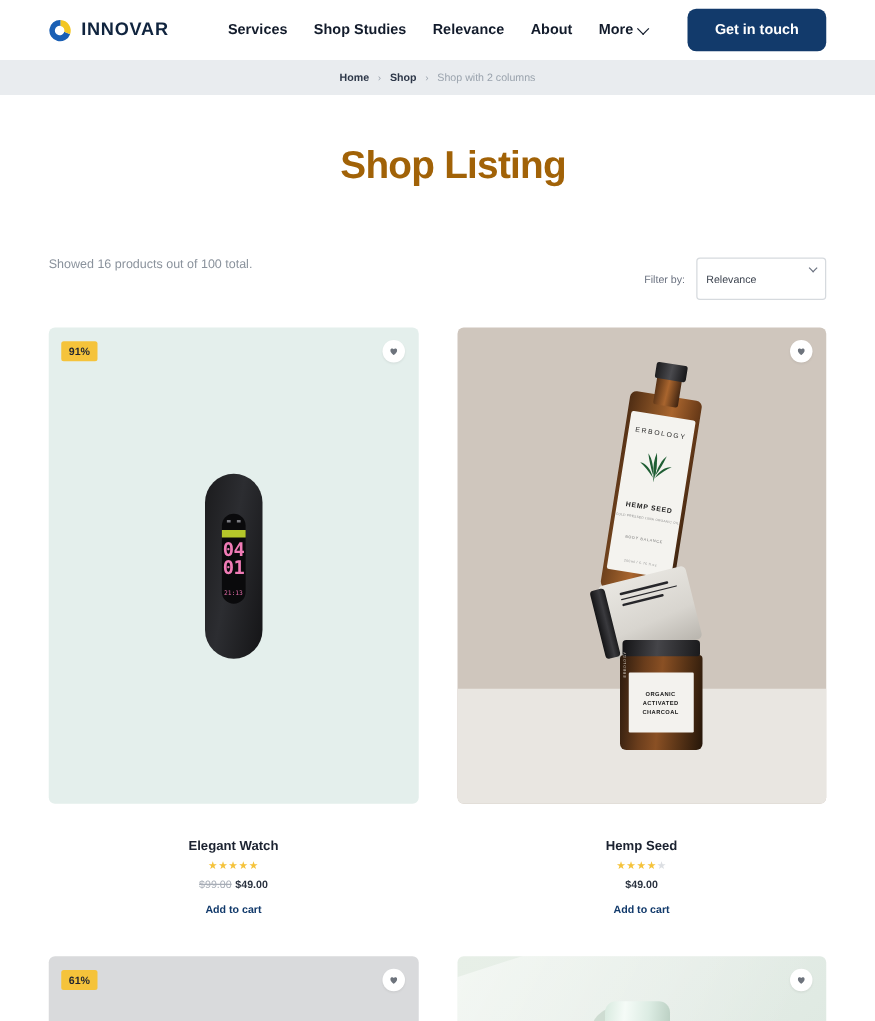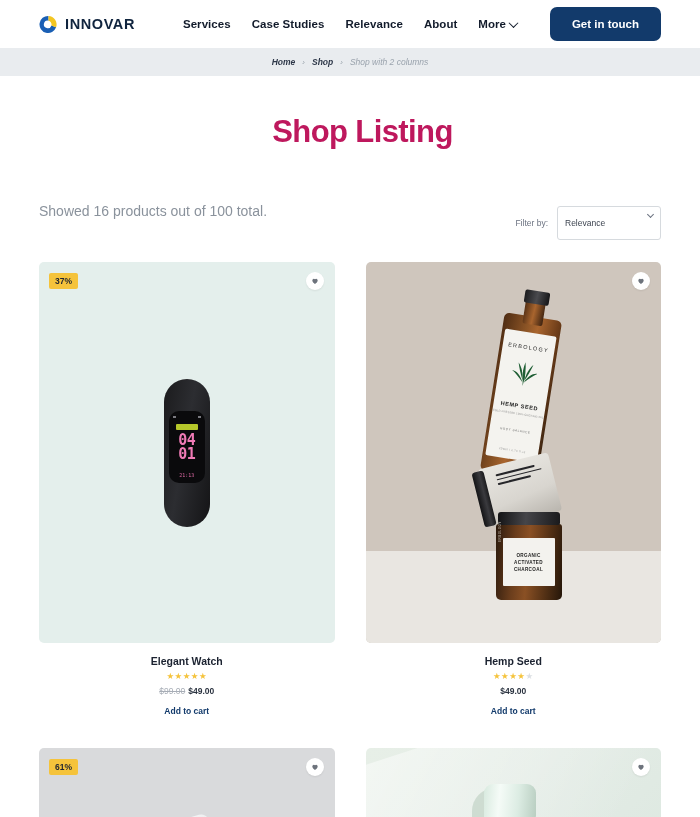--- a/index.html
+++ b/index.html
@@ -55,41 +55,40 @@
     z-index: 2;
   }
 
   
   .breadcrumb-bar {
     height: 28px;
     background: #e9ecef;
     display: flex; align-items: center; justify-content: center;
     gap: 7px;
     font-size: 8.5px;
-    font-style: italic;
   }
   .bc-link { color: #2d3748; font-weight: 700; cursor: pointer; }
   .bc-sep { color: #9aa3ad; font-size: 8px; }
   .bc-current { color: #9aa3ad; font-weight: 400; }
 
   
   .title-wrap { padding-top: 38px; text-align: center; }
   .page-title {
-    font-size: 31px; font-weight: 700; color: #be185d;
+    font-size: 31px; font-weight: 700; color: #a16207;
     letter-spacing: -0.6px;
     padding-left: 25px;
   }
 
   
   .toolbar {
     display: flex; align-items: center; justify-content: space-between;
     padding: 0 39px;
     margin-top: 32px;
   }
-  .result-count { font-size: 14px; color: #8a929c; text-align: center; }
+  .result-count { font-size: 10px; color: #8a929c; text-align: center; }
   .filter-group { display: flex; align-items: center; gap: 9px; margin-top: 24px; }
   .filter-label { font-size: 8.5px; color: #6b7280; }
   .select-box {
     width: 104px; height: 17px;
     border: 1px solid #d6dade; border-radius: 3px;
     background: #fff;
     display: flex; align-items: center;
     padding: 16px 7px;
     position: relative; cursor: pointer;
   }
@@ -128,21 +127,21 @@
   .wish {
     position: absolute; right: 11px; top: 10px;
     width: 18px; height: 18px; border-radius: 50%;
     background: #ffffff;
     display: flex; align-items: center; justify-content: center;
     z-index: 4; cursor: pointer;
     box-shadow: 0 1px 2px rgba(0,0,0,.07);
   }
   .wish svg { width: 8px; height: 8px; display:block; }
 
-  .card-body { text-align: center; padding-top: 12px; }
+  .card-body { text-align: center; padding-top: 28px; }
   .prod-name { font-size: 10.5px; font-weight: 700; color: #1b2230; }
   .stars { margin-top: 5px; font-size: 8.5px; letter-spacing: 0.5px; line-height: 1; }
   .star { color: #f5c33b; }
   .star.off { color: #dcdfe3; }
   .price-row { margin-top: 5px; font-size: 8.5px; }
   .price-old { color: #a7adb6; text-decoration: line-through; margin-right: 3px; }
   .price-new { color: #2b3340; font-weight: 600; text-align: center; }
   .add-cart {
     margin-top: 10px;
     font-size: 8.5px; font-weight: 700; color: #123a6b;
@@ -155,21 +154,21 @@
   .band {
     position: absolute; left: 50%; top: 50%;
     transform: translate(-50%,-50%);
     width: 46px; height: 148px;
     background: linear-gradient(100deg,#1b1b1d 0%,#2c2d31 45%,#141416 100%);
     border-radius: 23px;
   }
   .band-screen {
     position: absolute; left: 50%; top: 46%;
     transform: translate(-50%,-50%);
-    width: 36px; height: 72px;
+    width: 19px; height: 72px;
     background: #0a0a0c; border-radius: 10px;
     overflow: hidden;
   }
   .band-date {
     position: absolute; left: 50%; top: 13px; transform: translateX(-50%);
     width: 22px; height: 6px; background: #b5c72a; border-radius: 1px;
   }
   .band-time {
     position: absolute; left: 50%; top: 22px; transform: translateX(-50%);
     color: #f07bb6; font-size: 15px; font-weight: 700;
@@ -337,21 +336,21 @@
           <path d="M20 2 A18 18 0 1 0 36 26 L26 22 A8 8 0 1 1 20 12 Z" fill="#1a5fb4"></path>
           <path d="M20 2 A18 18 0 0 1 36 26 L26 22 A8 8 0 0 0 20 12 Z" fill="#f3c623"></path>
           <circle cx="20" cy="20" r="5.5" fill="#ffffff"></circle>
         </svg>
       </span>
       <span class="brand-name">INNOVAR</span>
     </div>
 
     <nav class="nav">
       <span class="nav-item">Services</span>
-      <span class="nav-item">Case Studies</span>
+      <span class="nav-item">Shop Studies</span>
       <span class="nav-item">Relevance</span>
       <span class="nav-item">About</span>
       <span class="nav-item nav-more">
         <span>More</span>
         <span class="chev"></span>
       </span>
     </nav>
 
     <button class="cta">Get in touch</button>
   </div>
@@ -376,21 +375,21 @@
         <span class="select-value">Relevance</span>
         <span class="select-chev"></span>
       </div>
     </div>
   </div>
 
   <div class="grid">
 
     <div class="card">
       <div class="card-media m-watch">
-        <span class="badge">37%</span>
+        <span class="badge">91%</span>
         <div class="wish">
           <svg viewBox="0 0 24 24">
               <path d="M12 21s-8-5.2-8-10.5A4.5 4.5 0 0 1 12 7a4.5 4.5 0 0 1 8 3.5C20 15.8 12 21 12 21z" fill="#6d737c"></path>
             </svg>
         </div>
         <div class="band">
           <div class="band-screen">
             <div class="band-dots">
                 <span></span>
                 <span></span>

